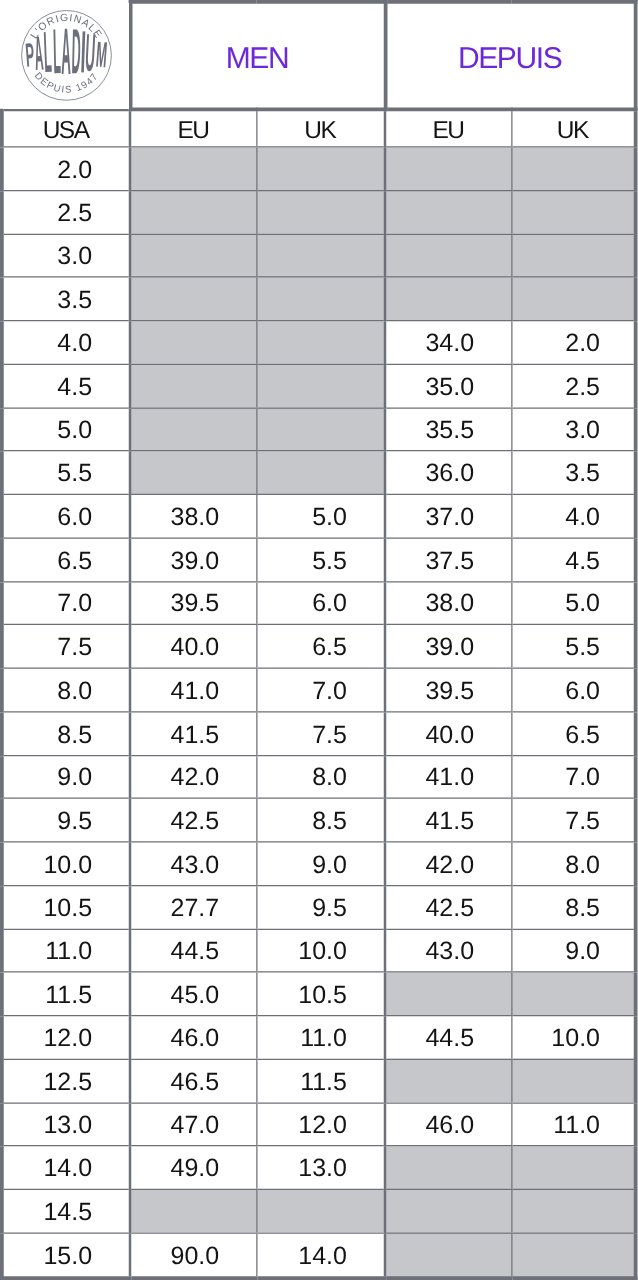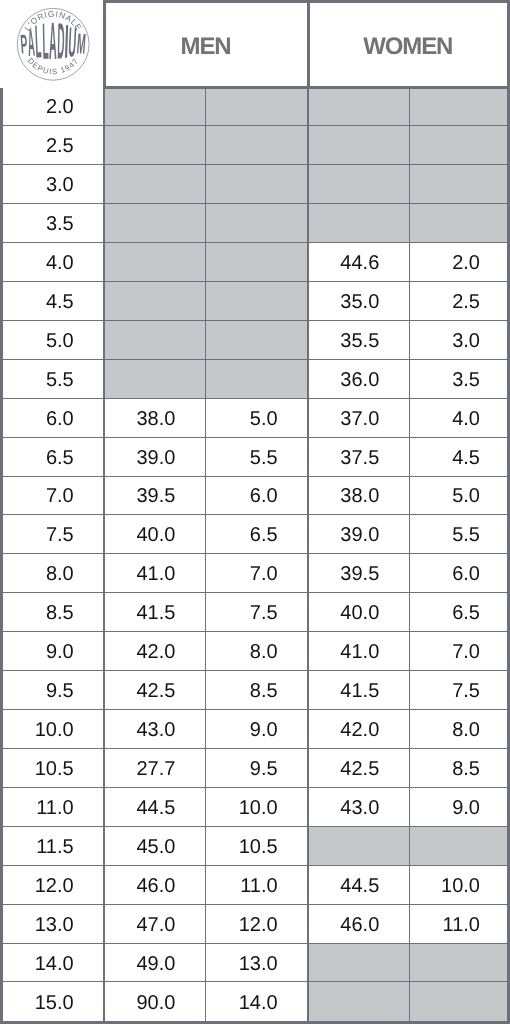--- a/index.html
+++ b/index.html
@@ -37,23 +37,23 @@
   td.logo-cell{
     border:none;background:#fff;vertical-align:top;position:relative;height:86px;
   }
   .logo-wrap{position:absolute;left:14.5px;top:5.3px;width:74.5px;height:74.5px;}
   .logo-wrap svg{display:block;}
   .logo-wrap svg text{font-family:"Liberation Sans",sans-serif;}
 
   
   table.size-table th.group-head{
     border:3px solid #6e7078;
-    font-size:24px;font-weight:bold;letter-spacing:-1.1px;text-indent:-1.1px;
+    font-size:24px;font-weight:normal;letter-spacing:-1.1px;text-indent:-1.1px;
     padding:5px 0 0 0;
-    text-align:center;vertical-align:middle;color:#737373;
+    text-align:center;vertical-align:middle;color:#6d28d9;
     background:#fff;height:86px;
   }
   th.group-head.men{border-right-width:1.5px;}
   th.group-head.women{border-left-width:1.5px;}
 
   
   th.col-head{
     font-size:19.6px;font-weight:normal;text-align:center;letter-spacing:-1.2px;
     text-indent:-1.2px;vertical-align:middle;height:30px;
     border-top:2.5px solid #6e7078;
@@ -124,22 +124,29 @@
                     <text x="0" y="18.96" text-anchor="middle" font-size="56.84" font-weight="bold" transform="scale(0.256,1)" fill="#6b707c">U</text>
                   </g>
                   <g transform="translate(87.72,49.69) rotate(4.37)">
                     <text x="0" y="12.93" text-anchor="middle" font-size="38.76" font-weight="bold" transform="scale(0.361,1)" fill="#6b707c">M</text>
                   </g>
                 </g>
               </svg>
             </div>
         </td>
         <th class="group-head men" colspan="2">MEN</th>
-        <th class="group-head women" colspan="2">WOMEN</th>
+        <th class="group-head women" colspan="2">DEPUIS</th>
       </tr>
+      <tr id="colhead-row">
+          <th class="col-head edge-left">USA</th>
+          <th class="col-head vsep-thick">EU</th>
+          <th class="col-head vsep-thin">UK</th>
+          <th class="col-head vsep-thick">EU</th>
+          <th class="col-head vsep-thin edge-right">UK</th>
+        </tr>
     </thead>
     <tbody id="tbody">
         <tr>
           <td class="cell edge-left">2.0</td>
           <td class="cell vsep-thick empty"></td>
           <td class="cell vsep-thin empty"></td>
           <td class="cell vsep-thick empty"></td>
           <td class="cell vsep-thin edge-right empty"></td>
         </tr>
         <tr>
@@ -160,21 +167,21 @@
           <td class="cell edge-left">3.5</td>
           <td class="cell vsep-thick empty"></td>
           <td class="cell vsep-thin empty"></td>
           <td class="cell vsep-thick empty"></td>
           <td class="cell vsep-thin edge-right empty"></td>
         </tr>
         <tr>
           <td class="cell edge-left">4.0</td>
           <td class="cell vsep-thick empty"></td>
           <td class="cell vsep-thin empty"></td>
-          <td class="cell vsep-thick">44.6</td>
+          <td class="cell vsep-thick">34.0</td>
           <td class="cell vsep-thin edge-right">2.0</td>
         </tr>
         <tr>
           <td class="cell edge-left">4.5</td>
           <td class="cell vsep-thick empty"></td>
           <td class="cell vsep-thin empty"></td>
           <td class="cell vsep-thick">35.0</td>
           <td class="cell vsep-thin edge-right">2.5</td>
         </tr>
         <tr>
@@ -276,33 +283,47 @@
           <td class="cell vsep-thin edge-right empty"></td>
         </tr>
         <tr>
           <td class="cell edge-left">12.0</td>
           <td class="cell vsep-thick">46.0</td>
           <td class="cell vsep-thin">11.0</td>
           <td class="cell vsep-thick">44.5</td>
           <td class="cell vsep-thin edge-right">10.0</td>
         </tr>
         <tr>
+          <td class="cell edge-left">12.5</td>
+          <td class="cell vsep-thick">46.5</td>
+          <td class="cell vsep-thin">11.5</td>
+          <td class="cell vsep-thick empty"></td>
+          <td class="cell vsep-thin edge-right empty"></td>
+        </tr>
+        <tr>
           <td class="cell edge-left">13.0</td>
           <td class="cell vsep-thick">47.0</td>
           <td class="cell vsep-thin">12.0</td>
           <td class="cell vsep-thick">46.0</td>
           <td class="cell vsep-thin edge-right">11.0</td>
         </tr>
         <tr>
           <td class="cell edge-left">14.0</td>
           <td class="cell vsep-thick">49.0</td>
           <td class="cell vsep-thin">13.0</td>
           <td class="cell vsep-thick empty"></td>
           <td class="cell vsep-thin edge-right empty"></td>
         </tr>
+        <tr>
+          <td class="cell edge-left">14.5</td>
+          <td class="cell vsep-thick empty"></td>
+          <td class="cell vsep-thin empty"></td>
+          <td class="cell vsep-thick empty"></td>
+          <td class="cell vsep-thin edge-right empty"></td>
+        </tr>
         <tr class="last-row">
           <td class="cell edge-left">15.0</td>
           <td class="cell vsep-thick">90.0</td>
           <td class="cell vsep-thin">14.0</td>
           <td class="cell vsep-thick empty"></td>
           <td class="cell vsep-thin edge-right empty"></td>
         </tr>
       </tbody>
   </table>
 </div>

